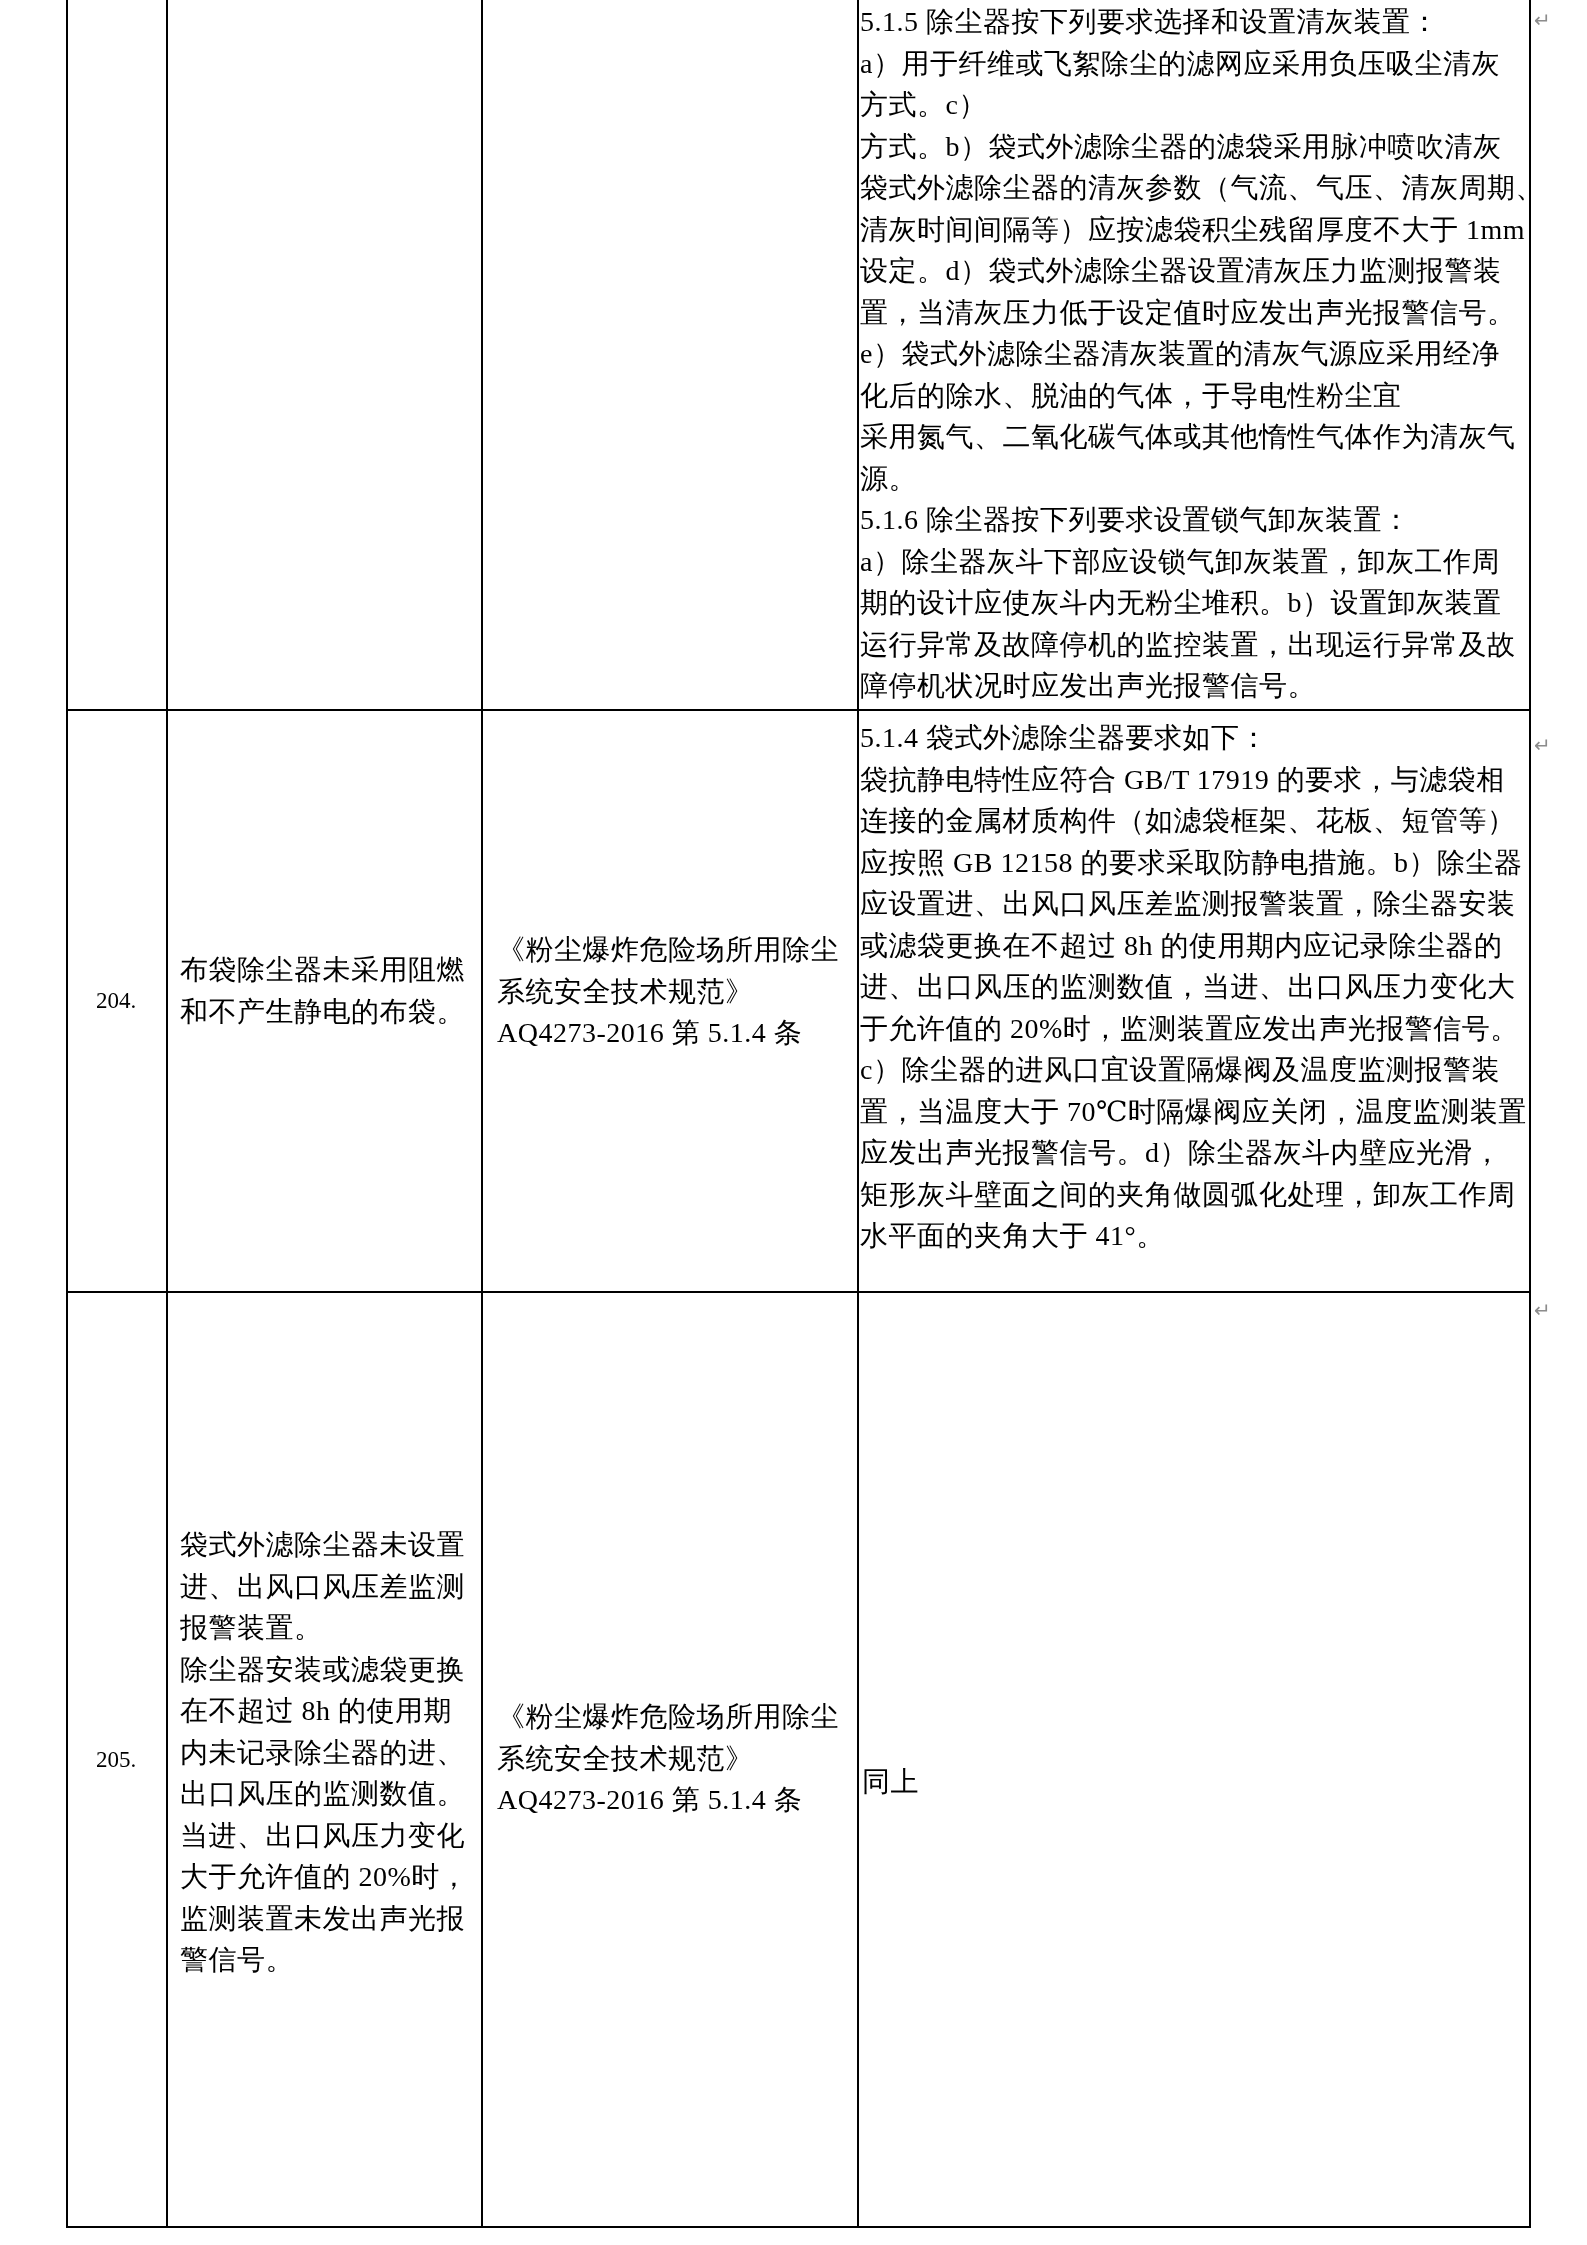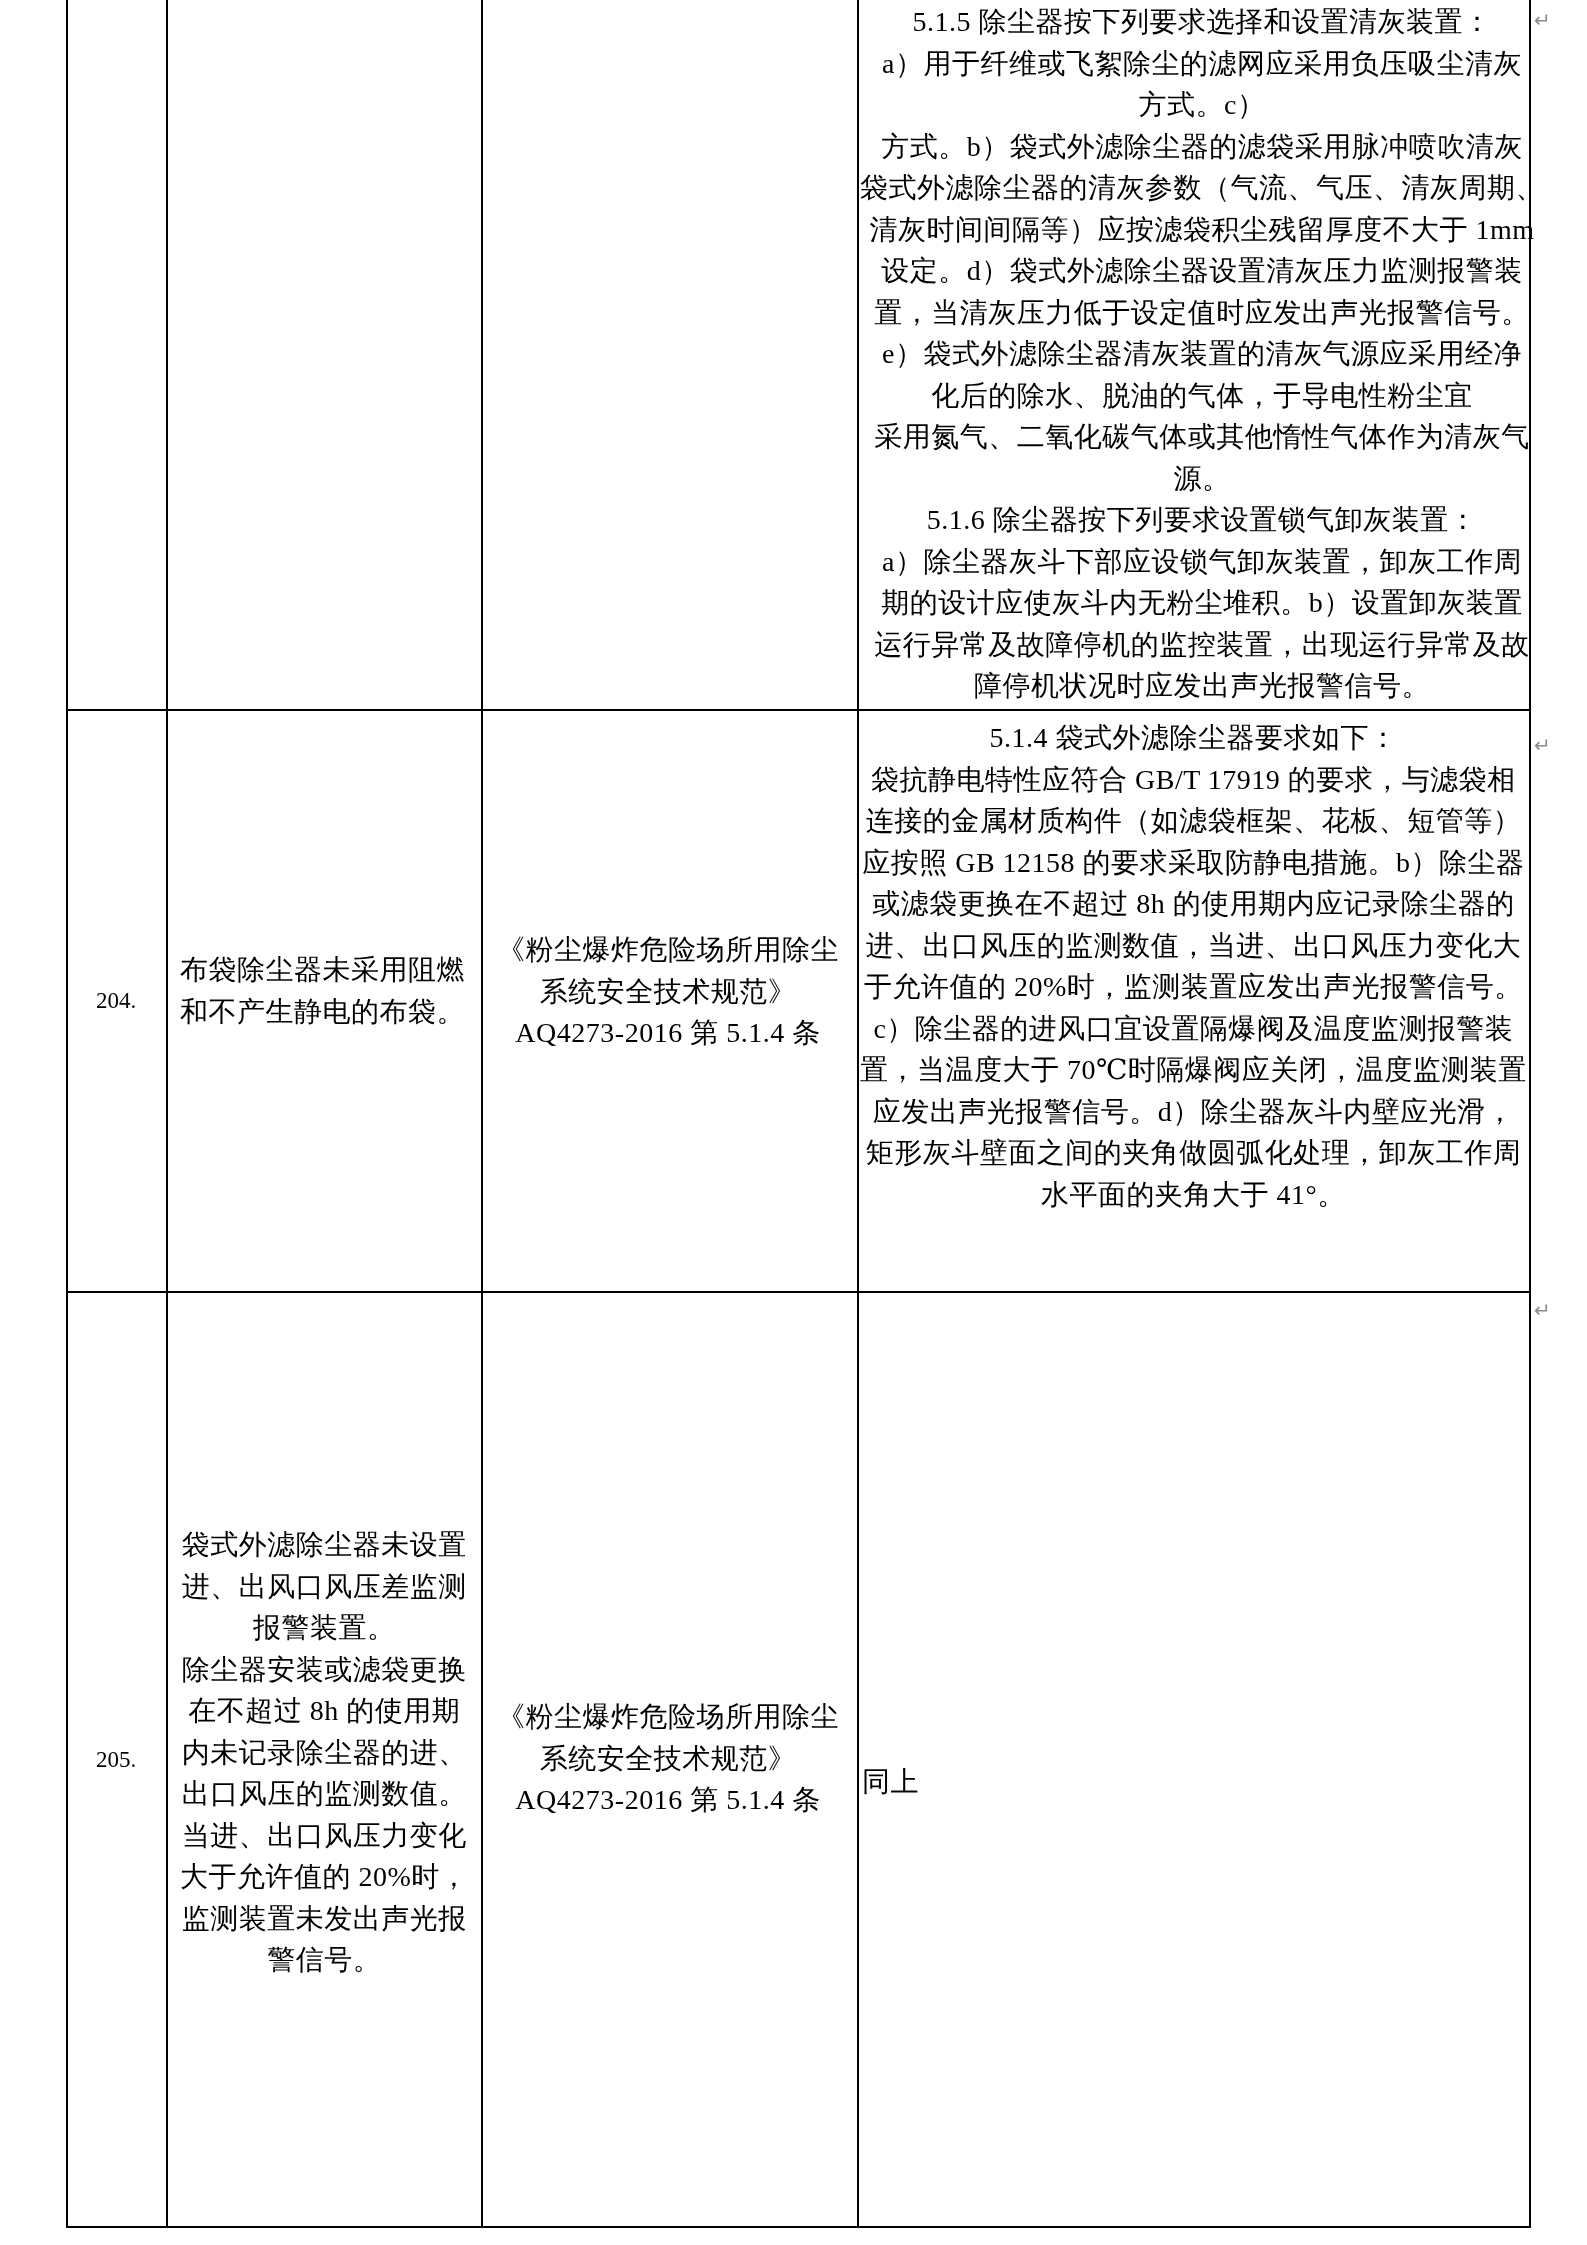--- a/index.html
+++ b/index.html
@@ -3,21 +3,20 @@
 <meta charset="utf-8">
 <style>
   html,body { margin:0; padding:0; background:#ffffff; }
   .page {
     position:relative;
     width:1587px; height:2245px;
     background:#ffffff;
     font-family:"Liberation Serif","DejaVu Serif",serif;
     color:#000000;
     overflow:hidden;
-    text-align:center;
   }
   .vline { position:absolute; top:0; width:2px; height:2228px; background:#000; }
   .hline { position:absolute; left:66px; width:1465px; height:2px; background:#000; }
   .v1 { left:66px; } .v2 { left:166px; } .v3 { left:481px; } .v4 { left:857px; } .v5 { left:1529px; }
   .h1 { top:709px; } .h2 { top:1291px; } .h3 { top:2226px; }
 
   .txt {
     position:absolute;
     font-size:28px;
     line-height:41.5px;
@@ -92,20 +91,21 @@
   <div class="txt r204c3">
       <div class="line">《粉尘爆炸危险场所用除尘</div>
       <div class="line">系统安全技术规范》</div>
       <div class="line">AQ4273-2016 第 5.1.4 条</div>
     </div>
   <div class="txt r204c4">
       <div class="line">5.1.4 袋式外滤除尘器要求如下：</div>
       <div class="line">袋抗静电特性应符合 GB/T 17919 的要求，与滤袋相</div>
       <div class="line">连接的金属材质构件（如滤袋框架、花板、短管等）</div>
       <div class="line">应按照 GB 12158 的要求采取防静电措施。b）除尘器</div>
+      <div class="line">应设置进、出风口风压差监测报警装置，除尘器安装</div>
       <div class="line">或滤袋更换在不超过 8h 的使用期内应记录除尘器的</div>
       <div class="line">进、出口风压的监测数值，当进、出口风压力变化大</div>
       <div class="line">于允许值的 20%时，监测装置应发出声光报警信号。</div>
       <div class="line">c）除尘器的进风口宜设置隔爆阀及温度监测报警装</div>
       <div class="line">置，当温度大于 70℃时隔爆阀应关闭，温度监测装置</div>
       <div class="line">应发出声光报警信号。d）除尘器灰斗内壁应光滑，</div>
       <div class="line">矩形灰斗壁面之间的夹角做圆弧化处理，卸灰工作周</div>
       <div class="line">水平面的夹角大于 41°。</div>
     </div>
 

